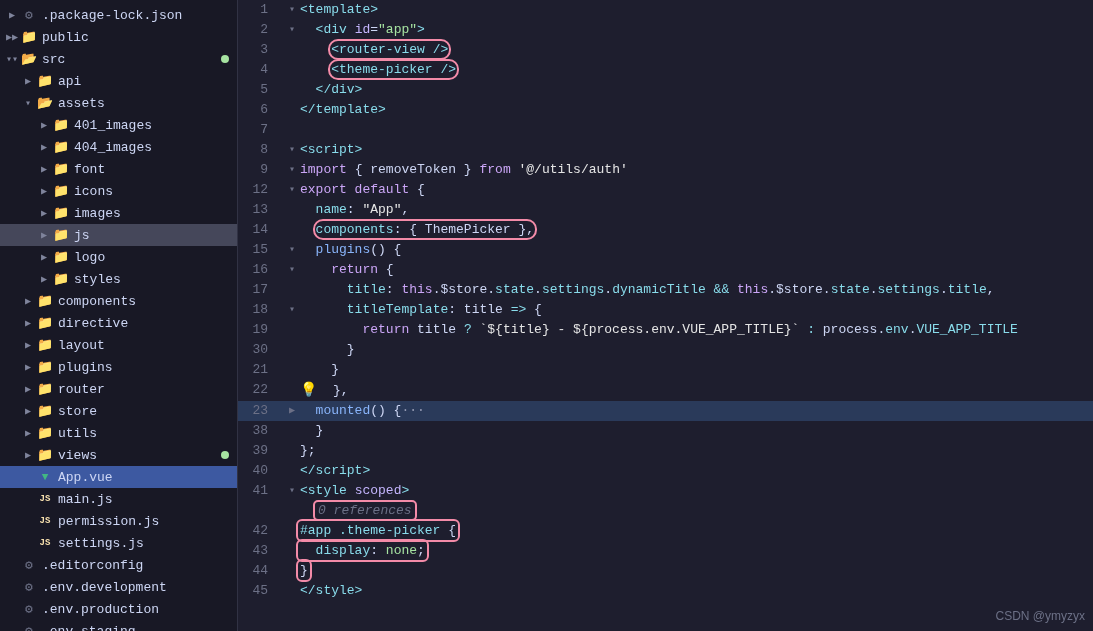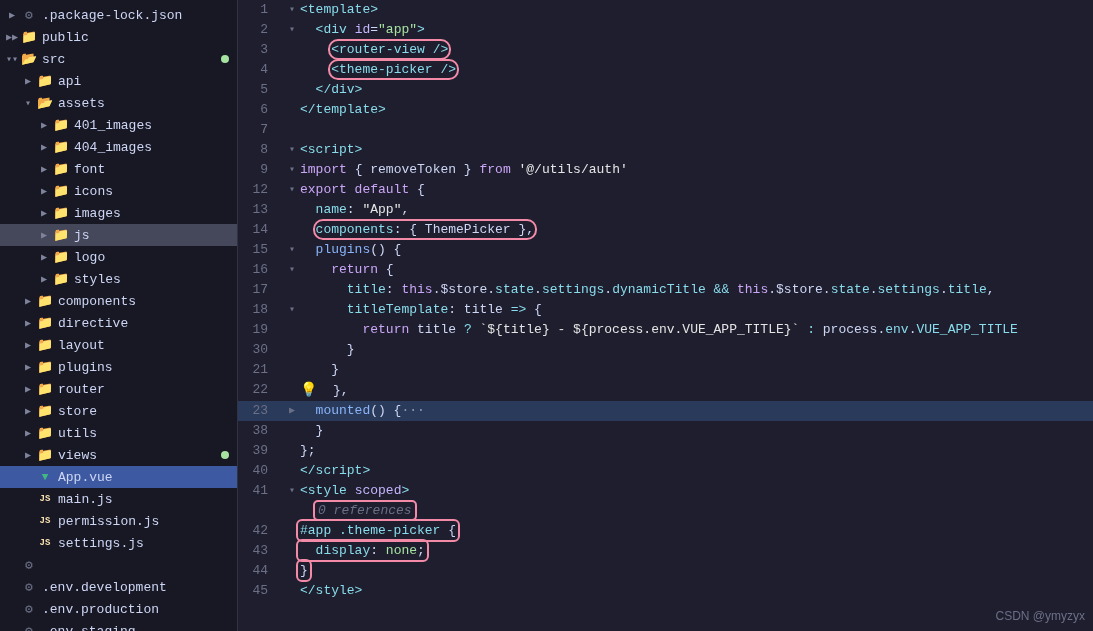--- a/index.html
+++ b/index.html
@@ -339,20 +339,21 @@
     <span class="indent" style="width:20px"></span>
     <span class="arrow" style="width:16px;display:inline-flex;"></span>
     <span class="file-icon" style="color:#f9e2af;font-size:9px;font-weight:bold;">JS</span>
     <span class="label">settings.js</span>
   </div>
 
   <div class="tree-item">
     <span class="indent" style="width:4px"></span>
     <span class="arrow" style="width:16px;display:inline-flex;"></span>
     <span class="file-icon" style="color:#6c7086;">⚙</span>
+    <span class="label">.editorconfig</span>
   </div>
 
   <div class="tree-item">
     <span class="indent" style="width:4px"></span>
     <span class="arrow" style="width:16px;display:inline-flex;"></span>
     <span class="file-icon" style="color:#6c7086;">⚙</span>
     <span class="label">.env.development</span>
   </div>
 
   <div class="tree-item">

